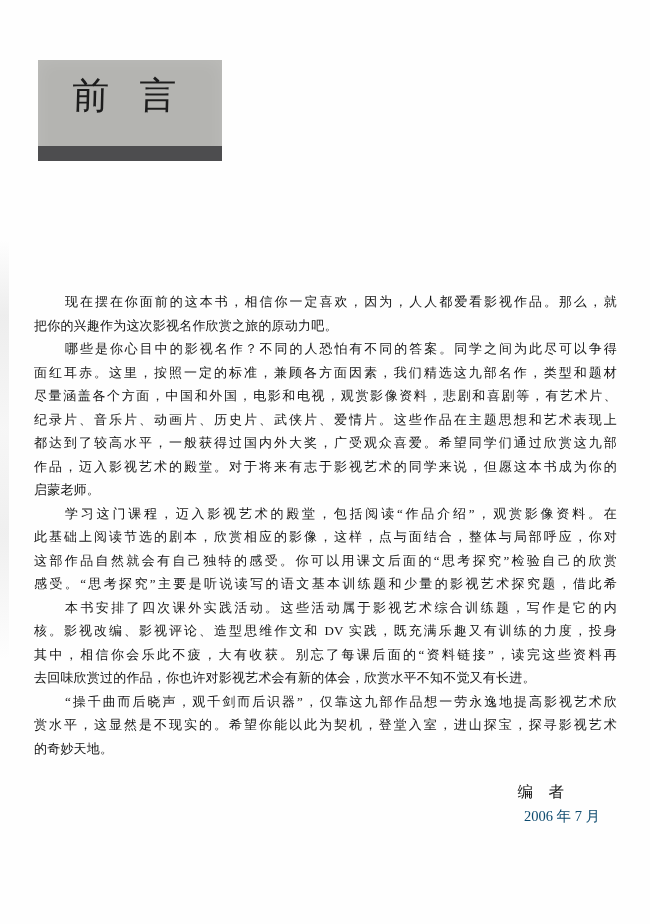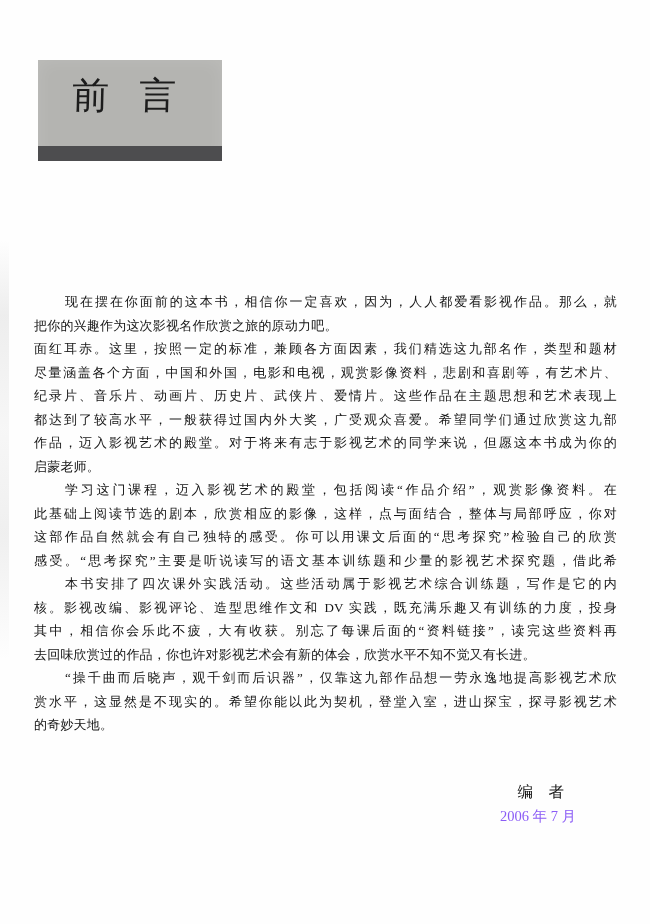--- a/index.html
+++ b/index.html
@@ -99,24 +99,24 @@
     position: absolute;
     top: 781px;
     right: 86px;
     font-size: 15.5px;
     line-height: 22px;
     color: #151515;
   }
   .sig-date {
     position: absolute;
     top: 805px;
-    right: 74px;
+    right: 50px;
     font-size: 14.5px;
     line-height: 22px;
-    color: #8b5cf6;
+    color: #0c4a6e;
   }
 </style>
 </head>
 <body>
 
 <div class="page">
 
   <div class="edge-noise"></div>
 
   <div class="header-box">
@@ -128,20 +128,21 @@
   </div>
 
   <div class="body-text">
 
     <div>
       <div class="ln first">现在摆在你面前的这本书，相信你一定喜欢，因为，人人都爱看影视作品。那么，就</div>
       <div class="ln endp">把你的兴趣作为这次影视名作欣赏之旅的原动力吧。</div>
     </div>
 
     <div>
+      <div class="ln first">哪些是你心目中的影视名作？不同的人恐怕有不同的答案。同学之间为此尽可以争得</div>
       <div class="ln">面红耳赤。这里，按照一定的标准，兼顾各方面因素，我们精选这九部名作，类型和题材</div>
       <div class="ln">尽量涵盖各个方面，中国和外国，电影和电视，观赏影像资料，悲剧和喜剧等，有艺术片、</div>
       <div class="ln">纪录片、音乐片、动画片、历史片、武侠片、爱情片。这些作品在主题思想和艺术表现上</div>
       <div class="ln">都达到了较高水平，一般获得过国内外大奖，广受观众喜爱。希望同学们通过欣赏这九部</div>
       <div class="ln">作品，迈入影视艺术的殿堂。对于将来有志于影视艺术的同学来说，但愿这本书成为你的</div>
       <div class="ln endp">启蒙老师。</div>
     </div>
 
     <div>
       <div class="ln first">学习这门课程，迈入影视艺术的殿堂，包括阅读“作品介绍”，观赏影像资料。在</div>

